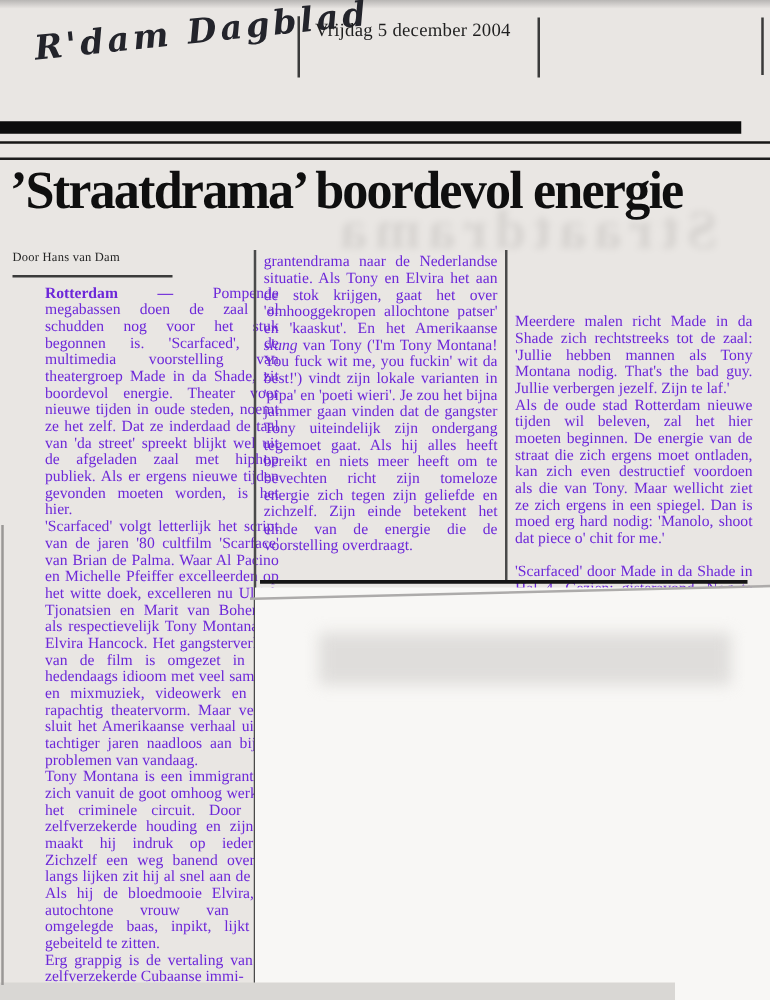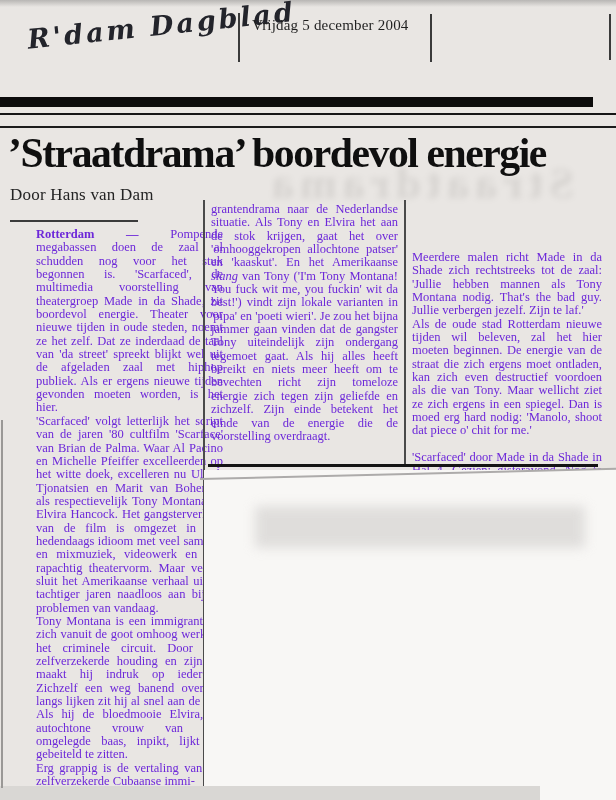--- a/index.html
+++ b/index.html
@@ -46,21 +46,21 @@
     white-space:nowrap;
   }
   
   .headline{
     left:8px;top:128px;width:640px;
     font-size:43px;font-weight:bold;color:#0f0f0f;
     letter-spacing:-1.5px;white-space:nowrap;
     transform:scaleX(.97);transform-origin:left top;
   }
   
-  .byline{left:10px;top:185px;font-size:17px;color:#242424;letter-spacing:.2px;text-align:right;}
+  .byline{left:10px;top:201px;font-size:10px;color:#242424;letter-spacing:.2px;text-align:right;}
   .byline-rule{left:10px;top:220px;width:128px;height:1.5px;background:#3b3b3b;}
   
   .col{
     font-size:12.5px;line-height:13.35px;
     text-align:justify;color:#6d28d9;
   }
   .col p{margin:0;}
   .col1{left:10px;top:228px;width:187px;margin-left:26px;}
   .col2{left:211px;top:203px;width:187px;}
   .col3{left:412px;top:203px;width:190px;margin-top:48px;}

